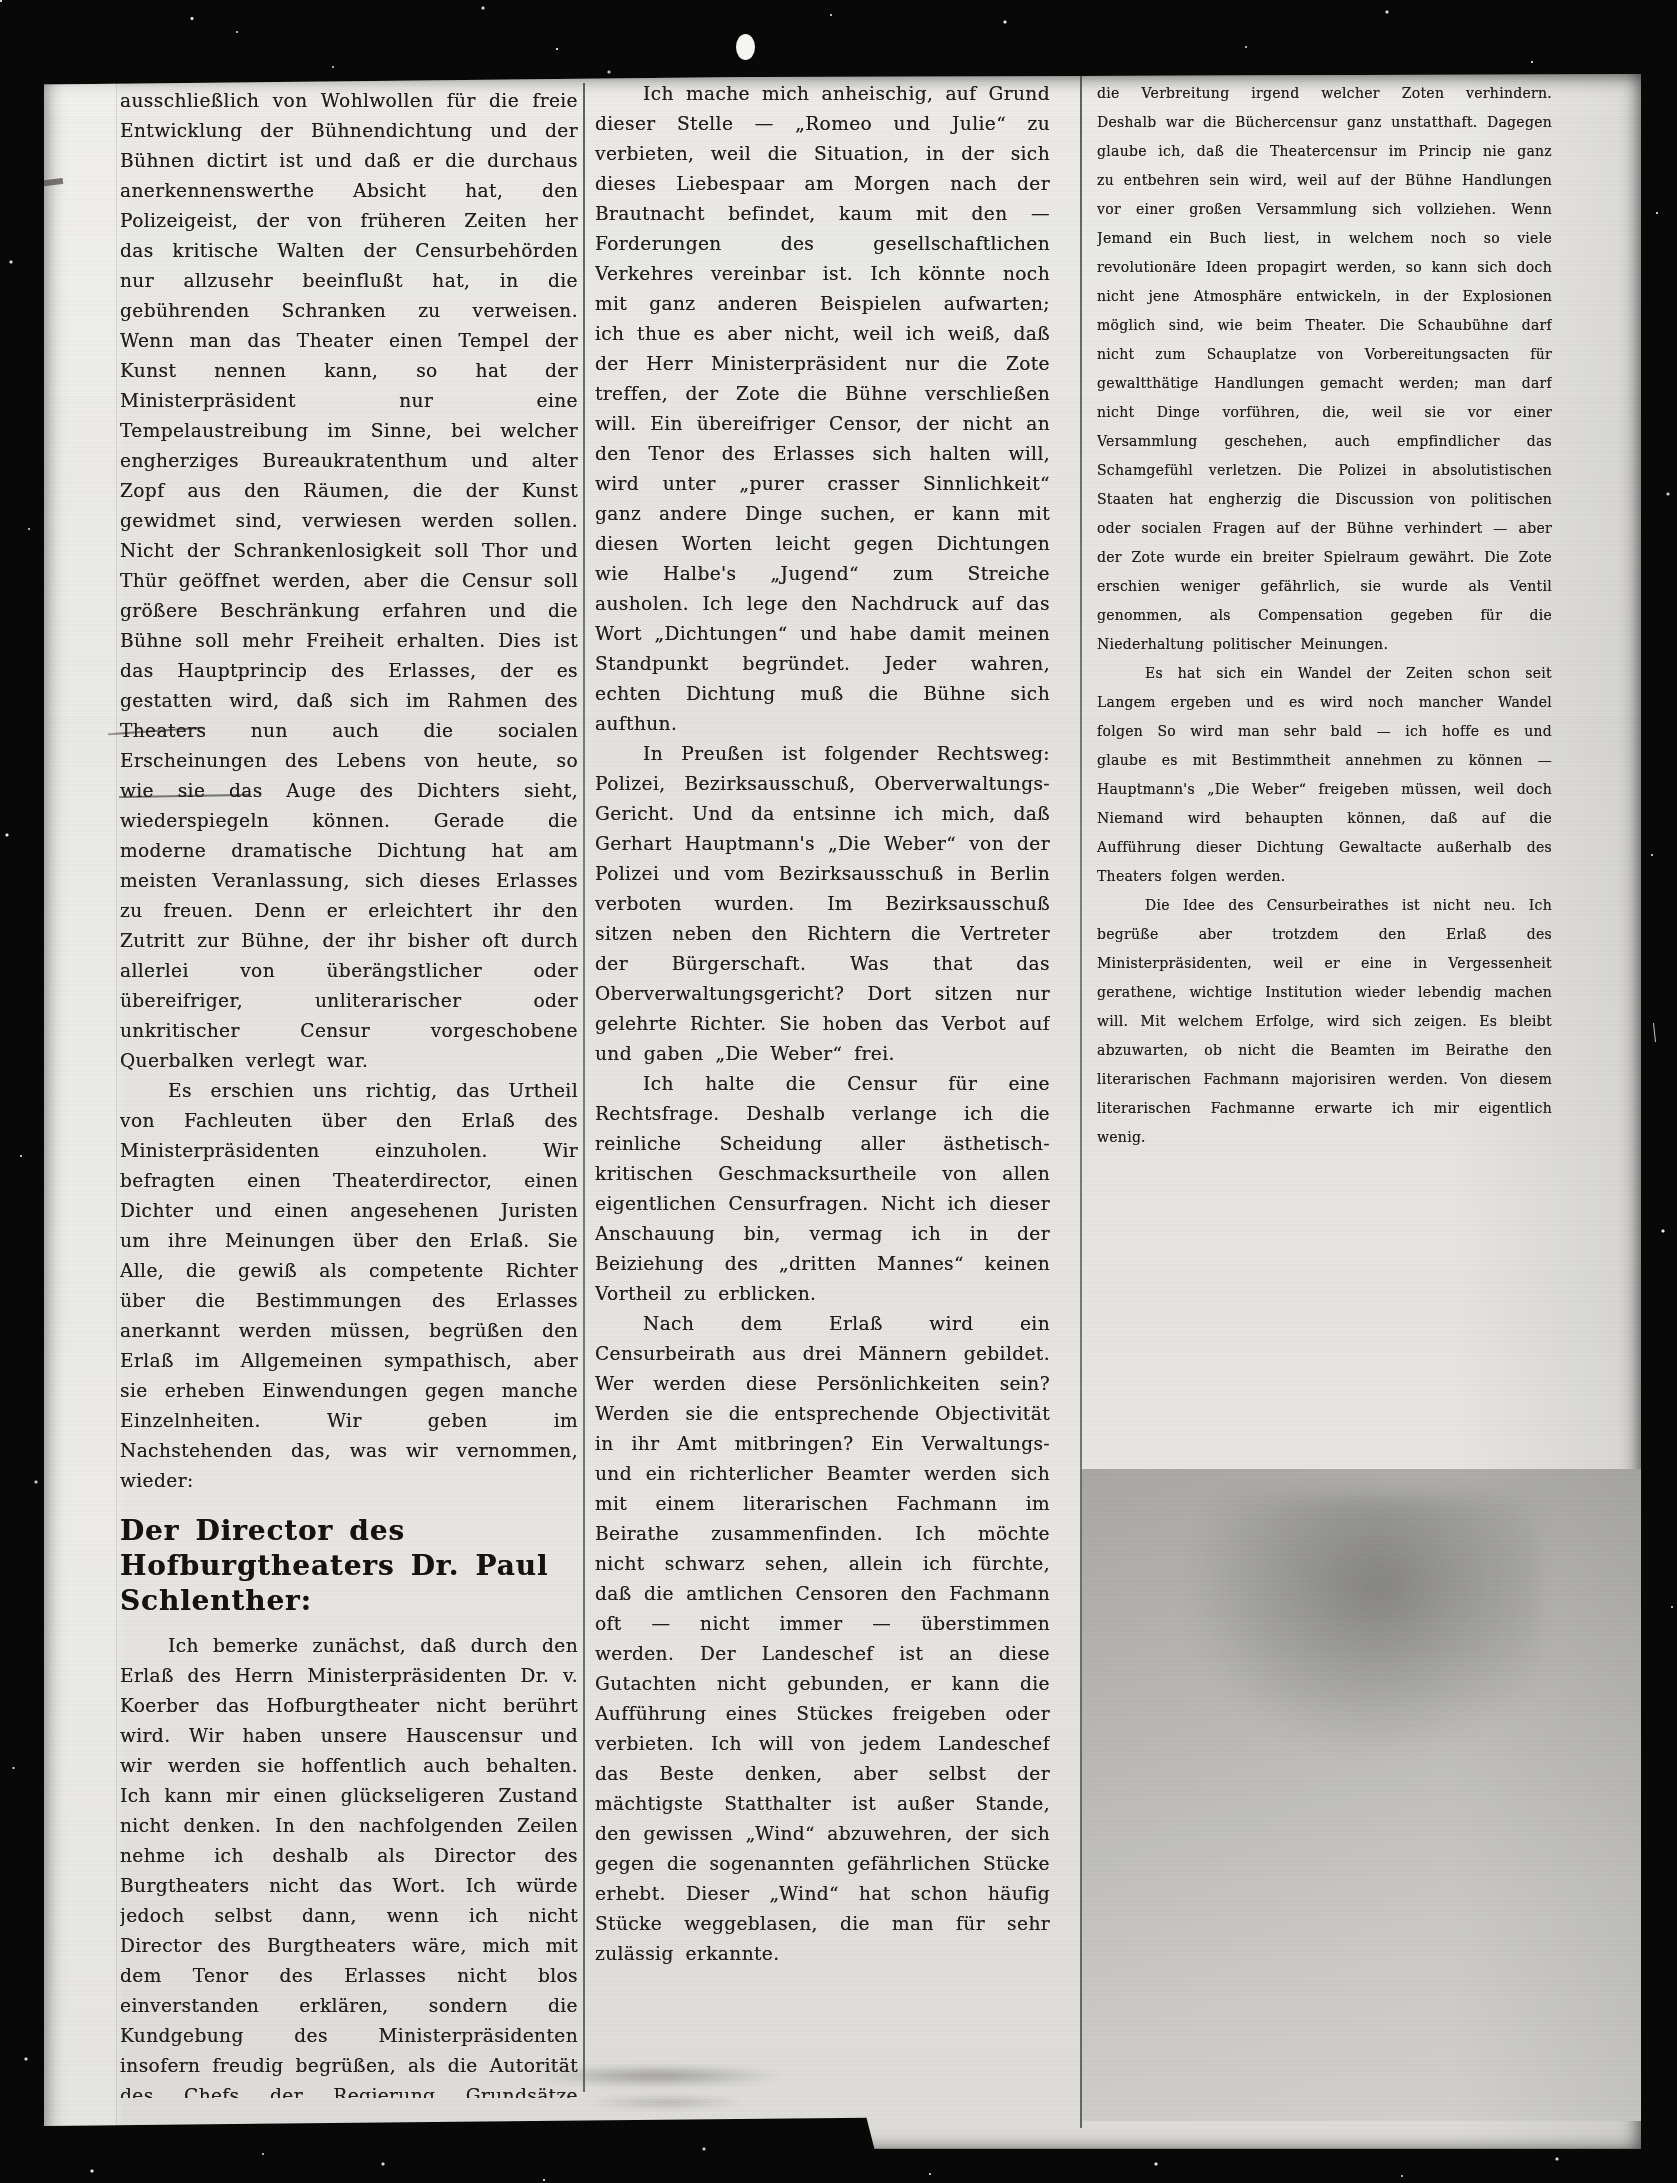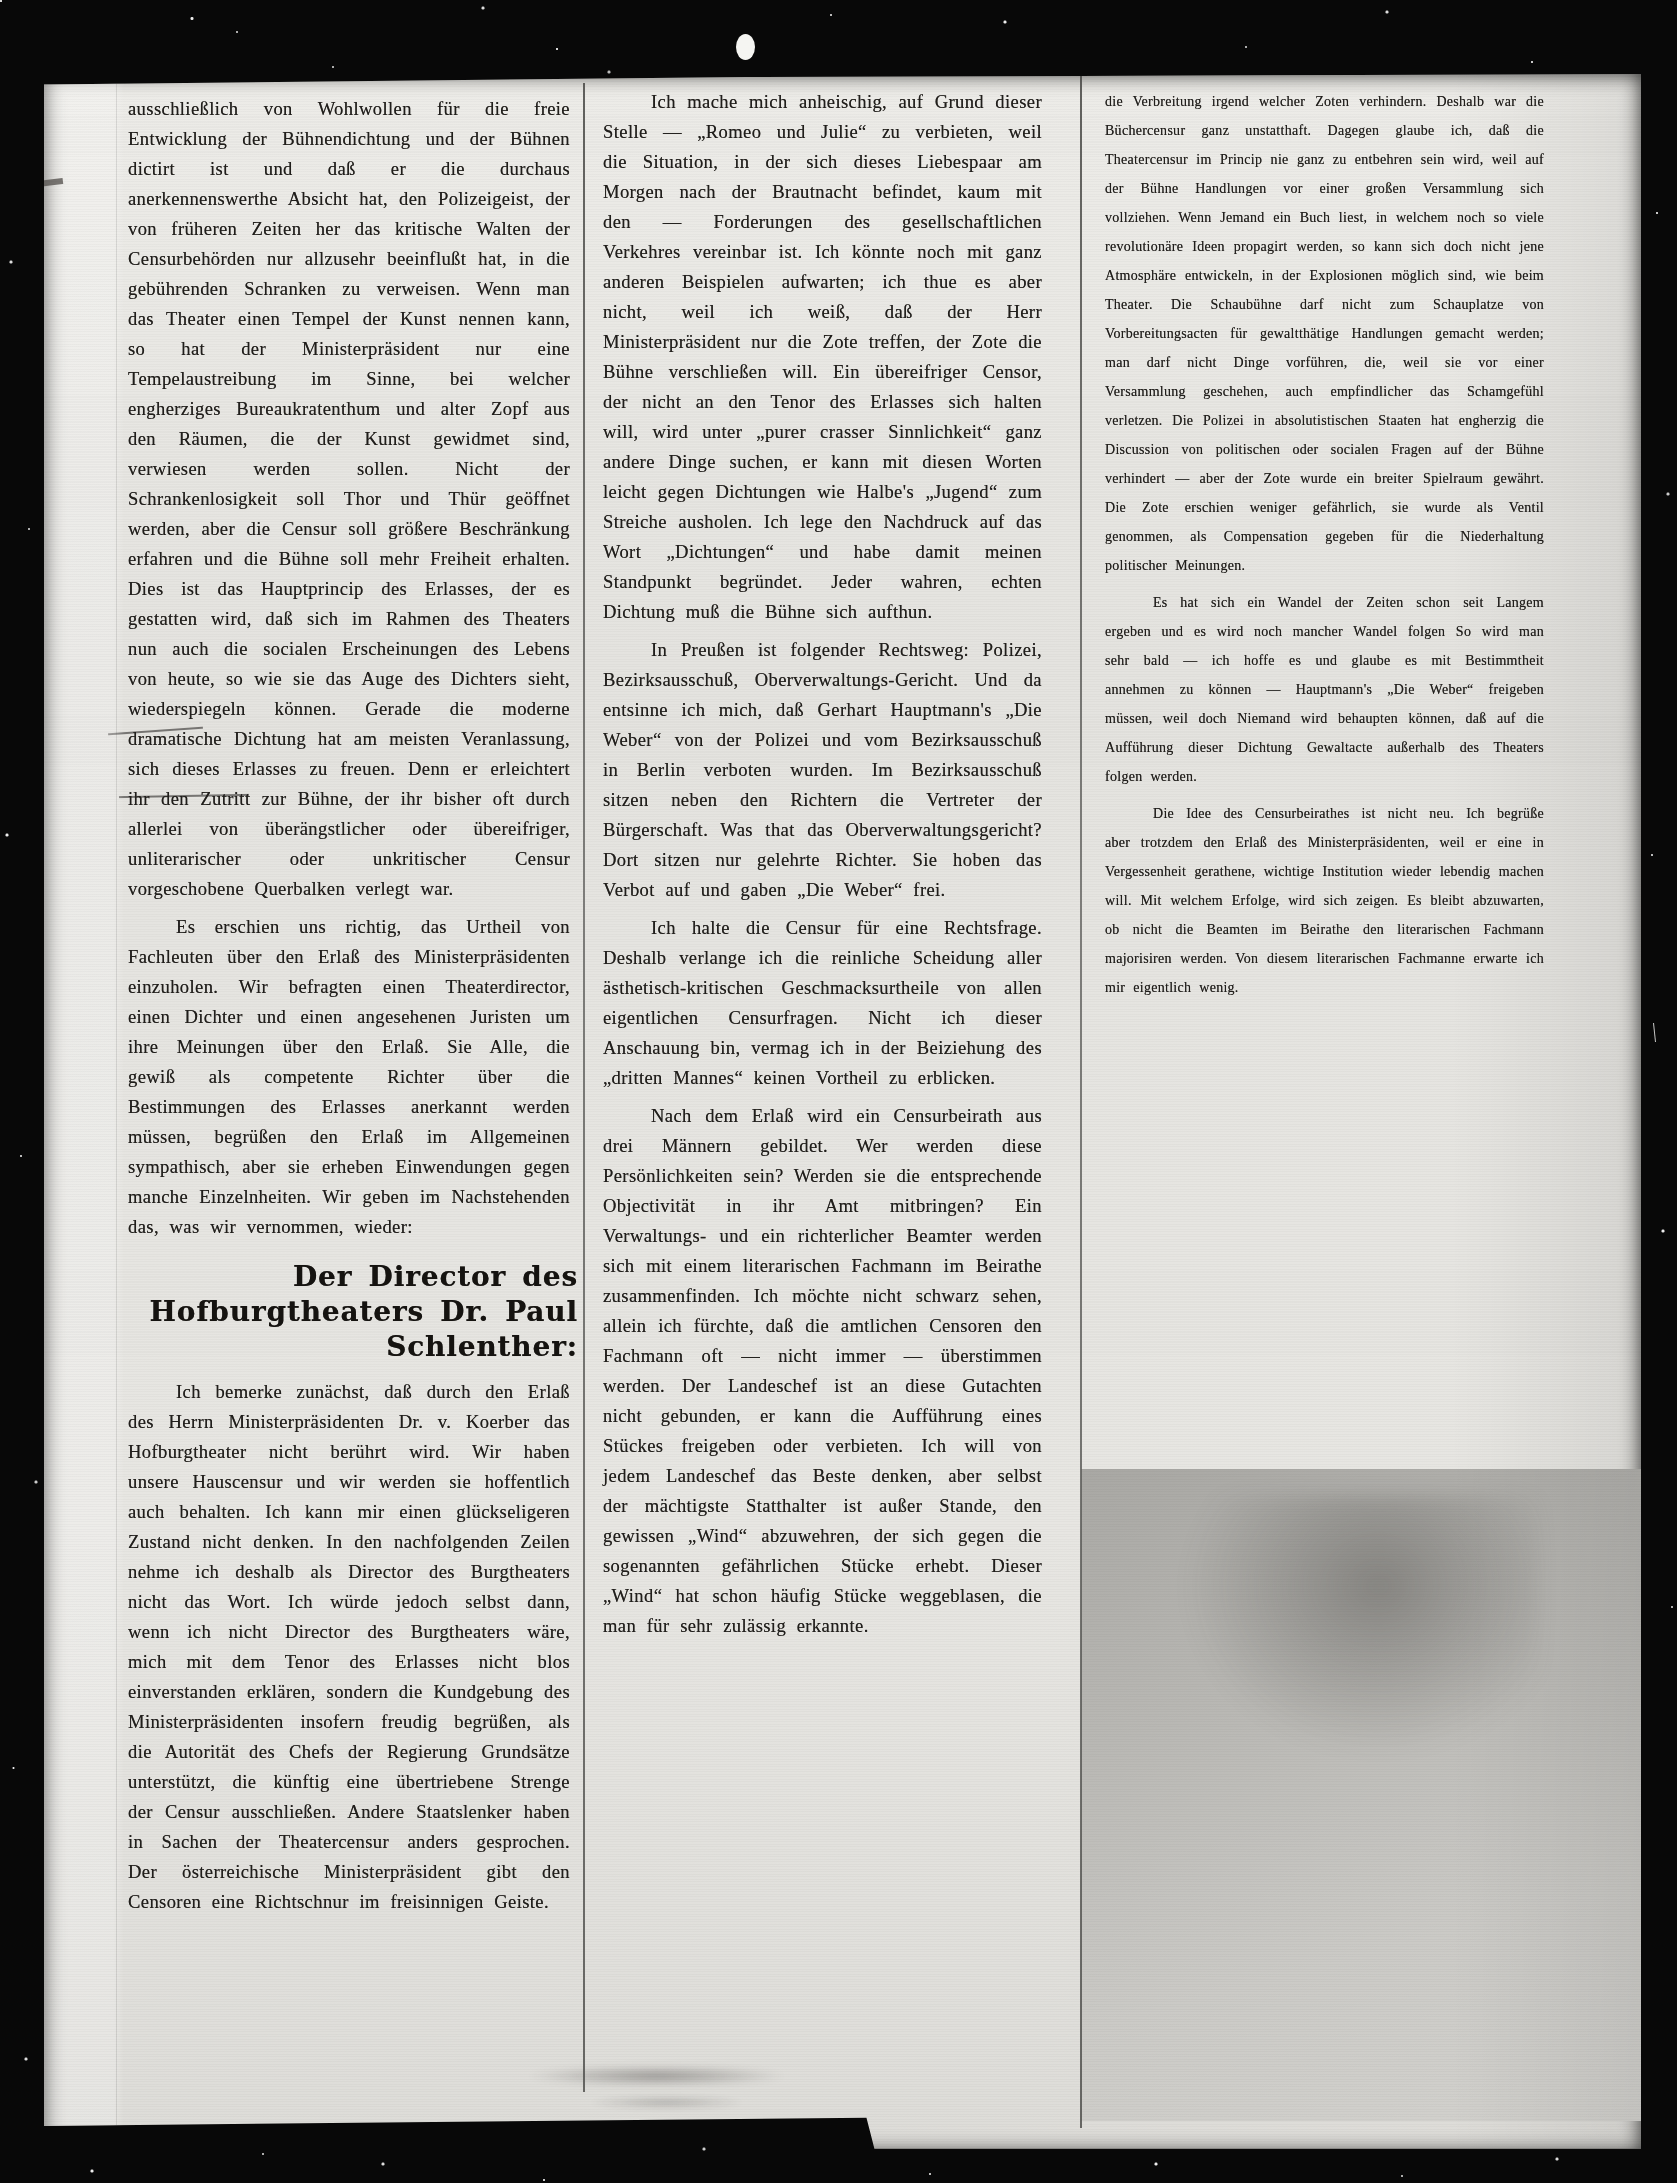--- a/index.html
+++ b/index.html
@@ -33,23 +33,23 @@
   .gray-void{position:absolute;pointer-events:none;
     background:linear-gradient(165deg,#a9a8a4 0%,#b9b8b4 35%,#cbcac6 70%,#d3d2ce 100%);}
   .gray-void .shadowpatch{position:absolute;left:18%;top:4%;width:64%;height:40%;
     background:radial-gradient(ellipse at 55% 35%,rgba(60,58,55,.38),transparent 70%);filter:blur(9px);}
   .smudge{position:absolute;background:radial-gradient(ellipse,rgba(35,32,30,.35),transparent 70%);filter:blur(3px);}
   .scratch{position:absolute;background:rgba(250,250,248,.8);}
   .strike{position:absolute;height:2px;background:rgba(30,28,26,.55);filter:blur(0.3px);}
   
   .col{position:absolute;overflow:hidden;color:#201e1b;text-align:justify;
        text-shadow:0 0 0.5px rgba(25,22,20,.65);letter-spacing:.02em;word-spacing:.3em;}
-  .col p{margin:8px;text-indent:48px;font-family:Liberation Serif, serif;}
+  .col p{margin:0;text-indent:48px;}
   .col p.cont{text-indent:0;}
-  .col h2{font-size:28px;line-height:35px;text-align:right;font-weight:bold;
+  .col h2{font-size:28px;line-height:35px;text-align:left;font-weight:bold;
           margin:17px 0 13px;letter-spacing:.03em;color:#15130ف;}
   .col h2{color:#151310;}
   #col1{left:120px;top:86px;width:458px;height:2012px;font-size:18.6px;line-height:30px;}
   #col2{left:595px;top:79px;width:455px;height:2042px;font-size:18.6px;line-height:30px;}
   #col3{left:1097px;top:79px;width:455px;height:1405px;font-size:14px;line-height:29px;}
   .divider{position:absolute;width:1.5px;background:linear-gradient(180deg,#474744,#6b6b68 40%,#51514e);opacity:.85;}
   #div1{left:583px;top:83px;height:2009px;}
   #div2{left:1080px;top:76px;height:2052px;}
 </style>
 </head>

